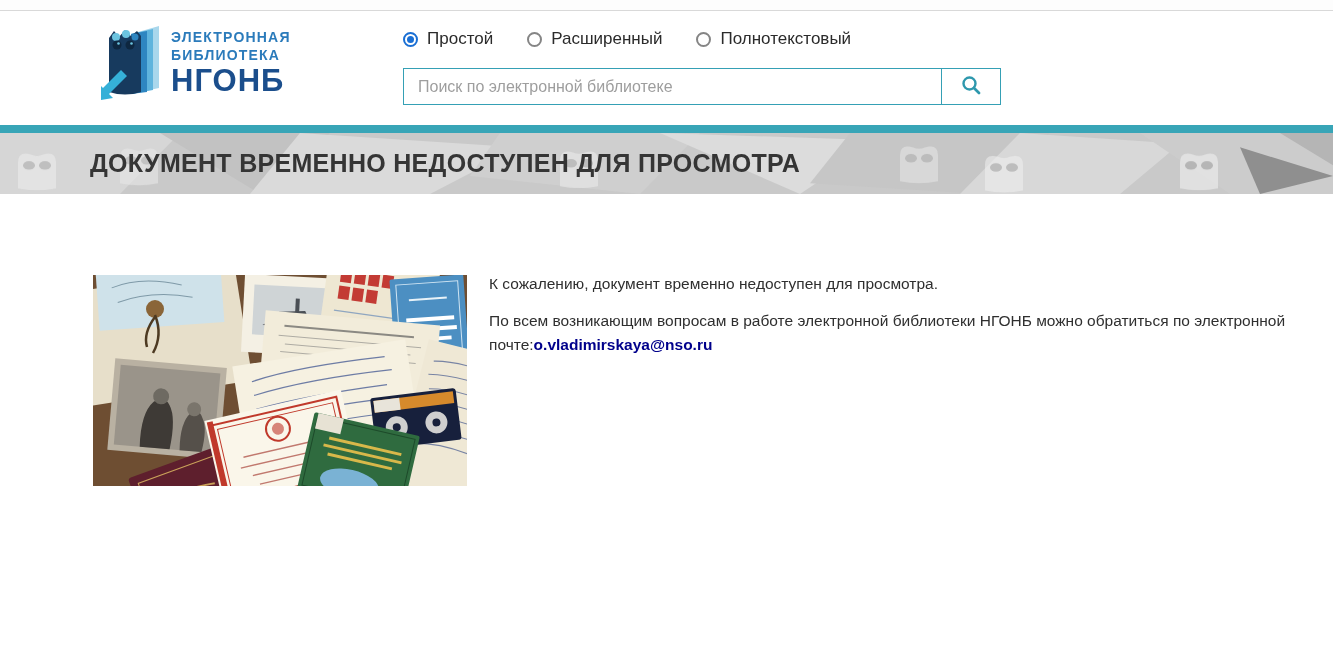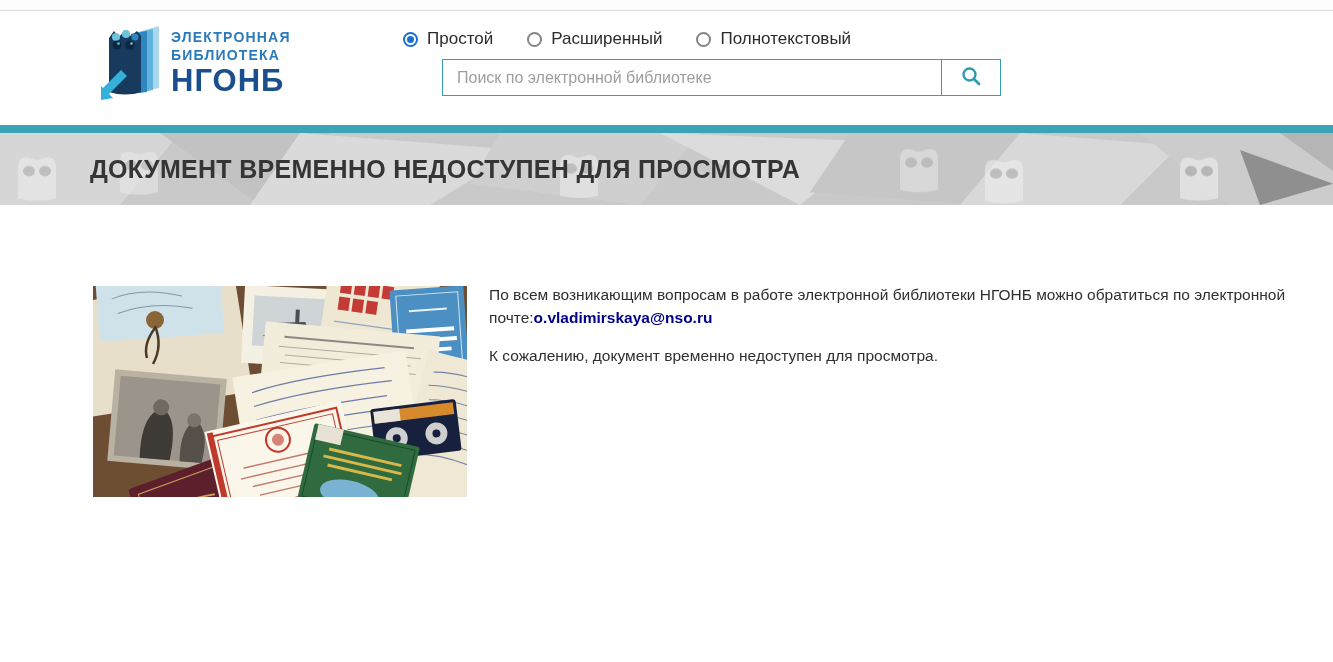--- a/index.html
+++ b/index.html
@@ -14,34 +14,34 @@
     position:relative; height:115px; background:#fff;
     border-top:1px solid #d9d9d9;
   }
   .logo { position:absolute; left:101px; top:11px; display:flex; align-items:flex-start; cursor:pointer; }
   .logo-icon { width:62px; height:78px; margin-right:8px; }
   .logo-text { padding-top:7px; line-height:1; }
   .logo-line { font-size:14px; font-weight:bold; color:#2b7bbb; letter-spacing:1.2px; line-height:1.25; }
   .logo-nhonb { font-size:31px; font-weight:bold; color:#1b4e8c; letter-spacing:1px; margin-top:1px; }
 
   .search-area { position:absolute; left:403px; top:18px; width:598px; }
-  .radio-row { display:flex; align-items:center; gap:34px; margin-bottom:10px; }
+  .radio-row { display:flex; align-items:center; gap:34px; margin-bottom:19px; }
   .radio-option { display:flex; align-items:center; gap:9px; cursor:pointer; }
   .radio-dot {
     width:15px; height:15px; border-radius:50%;
     border:2px solid #858585; background:#fff; position:relative; flex:0 0 auto;
   }
   .radio-dot.checked { border-color:#1a6fd4; }
   .radio-dot.checked::after {
     content:""; position:absolute; left:2px; top:2px; width:7px; height:7px;
     border-radius:50%; background:#1a6fd4;
   }
   .radio-label { font-size:17px; color:#2b2b2b; }
 
-  .search-row { display:flex; height:37px; border:1px solid #35a0b5; background:#fff;margin-left:39px; }
+  .search-row { display:flex; height:37px; border:1px solid #35a0b5; background:#fff; }
   .search-input {
     flex:1; border:none; outline:none; padding:0 14px;
     font-size:16px; font-family:"Liberation Sans", sans-serif; color:#333;
   }
   .search-input::placeholder { color:#9e9e9e; }
   .search-btn {
     width:59px; border:none; border-left:1px solid #35a0b5; background:#fff;
     display:flex; align-items:center; justify-content:center; cursor:pointer;
   }
   .collections {
@@ -54,21 +54,21 @@
   }
   .chevron-down {
     display:inline-block; margin-left:7px; width:0; height:0;
     border-left:6px solid transparent; border-right:6px solid transparent;
     border-top:7px solid #fff;
   }
 
   
   .teal-bar { height:8px; background:#38a5b7; }
   .banner {
-    position:relative; height:72px; background:#c9c9c9; overflow:hidden;
+    position:relative; height:61px; background:#c9c9c9; overflow:hidden;
     display:flex; align-items:center;
   }
   .banner-pattern { position:absolute; inset:0; width:100%; height:100%; }
   .banner-title {
     position:relative; z-index:2; margin-left:90px;
     font-size:25px; font-weight:bold; color:#353535; letter-spacing:.3px;
   }
 
   
   .content { position:relative; height:444px; background:#fff; }
@@ -311,16 +311,16 @@
           <rect x="212" y="148" width="108" height="78" rx="2" fill="#2f6b3f"></rect>
         <rect x="216" y="152" width="100" height="70" fill="none" stroke="#1d4a2a" stroke-width="1"></rect>
         <rect x="216" y="148" width="26" height="16" fill="#e7e2d4"></rect>
         <path d="M232 170 H306 M228 178 H308 M234 186 H300" stroke="#d8b84a" stroke-width="3"></path>
         <ellipse cx="262" cy="210" rx="30" ry="14" fill="#7ab2d4"></ellipse>
         </g>
     </svg>
   </div>
 
   <div class="message">
+    <p>К сожалению, документ временно недоступен для просмотра.</p>
     <p><span>По всем возникающим вопросам в работе электронной библиотеки НГОНБ можно обратиться по электронной почте:</span><a class="email-link" href="#">o.vladimirskaya@nso.ru</a></p>
-    <p>К сожалению, документ временно недоступен для просмотра.</p>
   </div>
 </div>
 
 </body></html>

